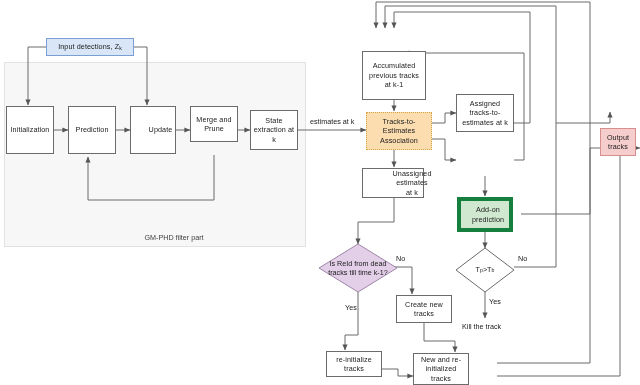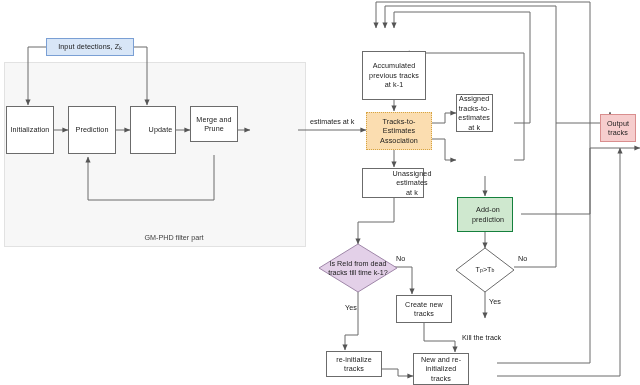--- a/index.html
+++ b/index.html
@@ -30,21 +30,21 @@
     border:1px solid #e2e2e2;background:#f7f7f7;
     display:block;
   }
   .group-label{
     position:absolute;
     font-size:7.2px;color:#3d3d3d;
     width:100%;text-align:center;margin-left:19px;
   }
   .blue{border:1px solid #7a9fd4;background:#d8e6f7;}
   .orange{border:1px dotted #d6a441;background:#fbddb0;}
-  .green{border:1px solid #15803d;background:#cfe8cf;padding-left:8px;}
+  .green{border:4px solid #15803d;background:#cfe8cf;padding-left:8px;}
   .pink{border:1px solid #d98e8e;background:#f6cdcd;}
   .purple-diamond{
     position:absolute;
   }
   .dia-label{
     position:absolute;
     display:flex;align-items:center;justify-content:center;
     text-align:center;font-size:7.2px;color:#1a1a1a;line-height:1.3;
   }
   .edge-label{
@@ -148,30 +148,33 @@
   </div>
 
   <div class="node rect" style="left:130px;top:106px;width:46px;height:48px;padding-left:17px;">
     <span>Update</span>
   </div>
 
   <div class="node rect" style="left:190px;top:106px;width:48px;height:36px;">
     <span>Merge and Prune</span>
   </div>
 
+  <div class="node rect" style="left:250px;top:110px;width:48px;height:40px;">
+    <span>State extraction at k</span>
+  </div>
 
   <div class="node rect" style="left:362px;top:32px;width:64px;height:49px;margin-top:19px;">
     <span>Accumulated previous tracks at k-1</span>
   </div>
 
   <div class="node orange" style="left:366px;top:112px;width:66px;height:38px;">
     <span>Tracks-to-Estimates Association</span>
   </div>
 
-  <div class="node rect" style="left:456px;top:94px;width:37px;height:38px;justify-content:flex-end;">
+  <div class="node rect" style="left:456px;top:94px;width:58px;height:38px;justify-content:flex-end;">
     <span>Assigned tracks-to-estimates at k</span>
   </div>
 
 
   <div class="node rect" style="left:362px;top:168px;width:62px;height:30px;padding-left:40px;">
     <span>Unassigned estimates at k</span>
   </div>
 
   <div class="node green" style="left:457px;top:197px;width:56px;height:35px;">
     <span>Add-on prediction</span>
@@ -182,21 +185,21 @@
   </div>
 
   <div class="node rect" style="left:326px;top:351px;width:56px;height:26px;">
     <span>re-initialize tracks</span>
   </div>
 
   <div class="node rect" style="left:413px;top:353px;width:56px;height:32px;">
     <span>New and re-initialized tracks</span>
   </div>
 
-  <div class="node pink" style="left:600px;top:114px;width:36px;height:28px;">
+  <div class="node pink" style="left:600px;top:128px;width:36px;height:28px;">
     <span>Output tracks</span>
   </div>
 
   <svg class="purple-diamond" style="left:318px;top:243px;width:80px;height:50px;" viewBox="0 0 80 50" xmlns="http://www.w3.org/2000/svg">
     <polygon points="40,1 79,25 40,49 1,25" fill="#e3d0e8" stroke="#9f86a8" stroke-width="1"></polygon>
   </svg>
   <div class="dia-label" style="left:322px;top:255px;width:72px;height:26px;">Is ReId from dead tracks till time k-1?</div>
 
   <svg class="purple-diamond" style="left:455px;top:247px;width:60px;height:46px;" viewBox="0 0 60 46" xmlns="http://www.w3.org/2000/svg">
     <polygon points="30,1 59,23 30,45 1,23" fill="#ffffff" stroke="#6b6b6b" stroke-width="1"></polygon>
@@ -212,15 +215,15 @@
   <div class="edge-label" style="left:310px;top:117px;">estimates at k</div>
 
   <div class="edge-label" style="left:396px;top:254px;">No</div>
 
   <div class="edge-label" style="left:345px;top:303px;">Yes</div>
 
   <div class="edge-label" style="left:518px;top:254px;">No</div>
 
   <div class="edge-label" style="left:489px;top:297px;">Yes</div>
 
-  <div class="plain-label" style="left:462px;top:322px;margin-top:11px;">Kill the track</div>
+  <div class="plain-label" style="left:462px;top:322px;">Kill the track</div>
 
 </div>
 
 </body></html>

